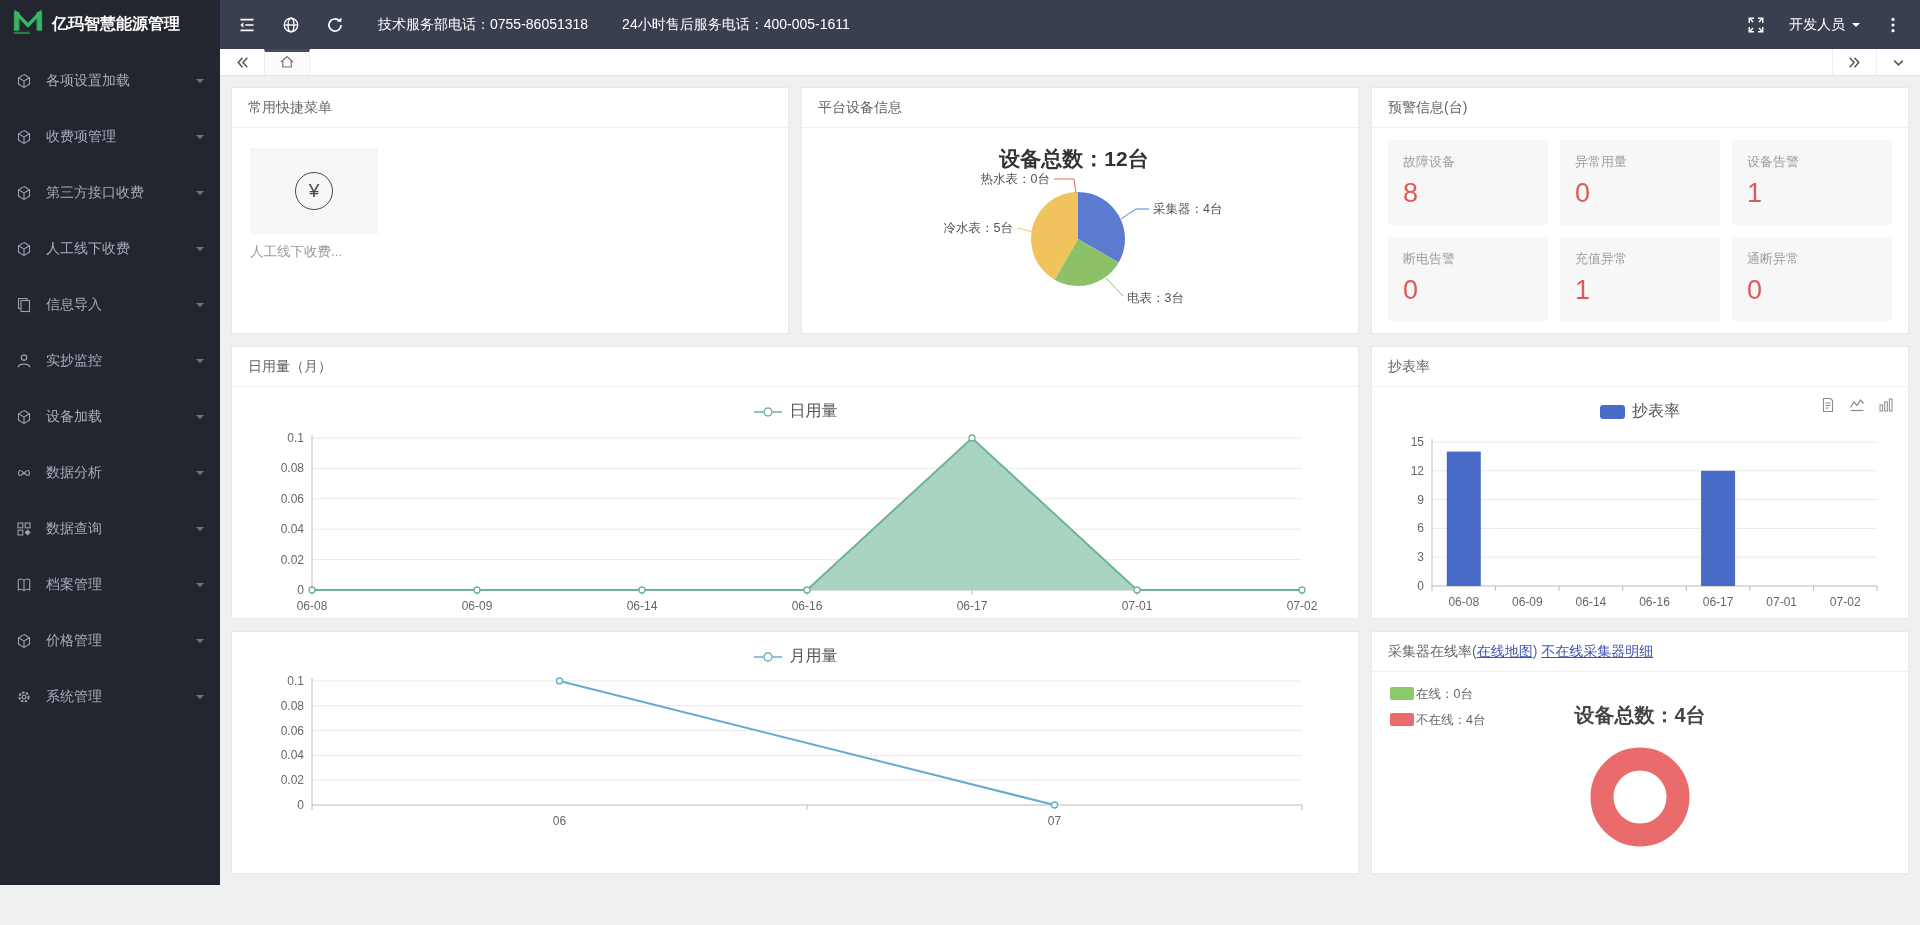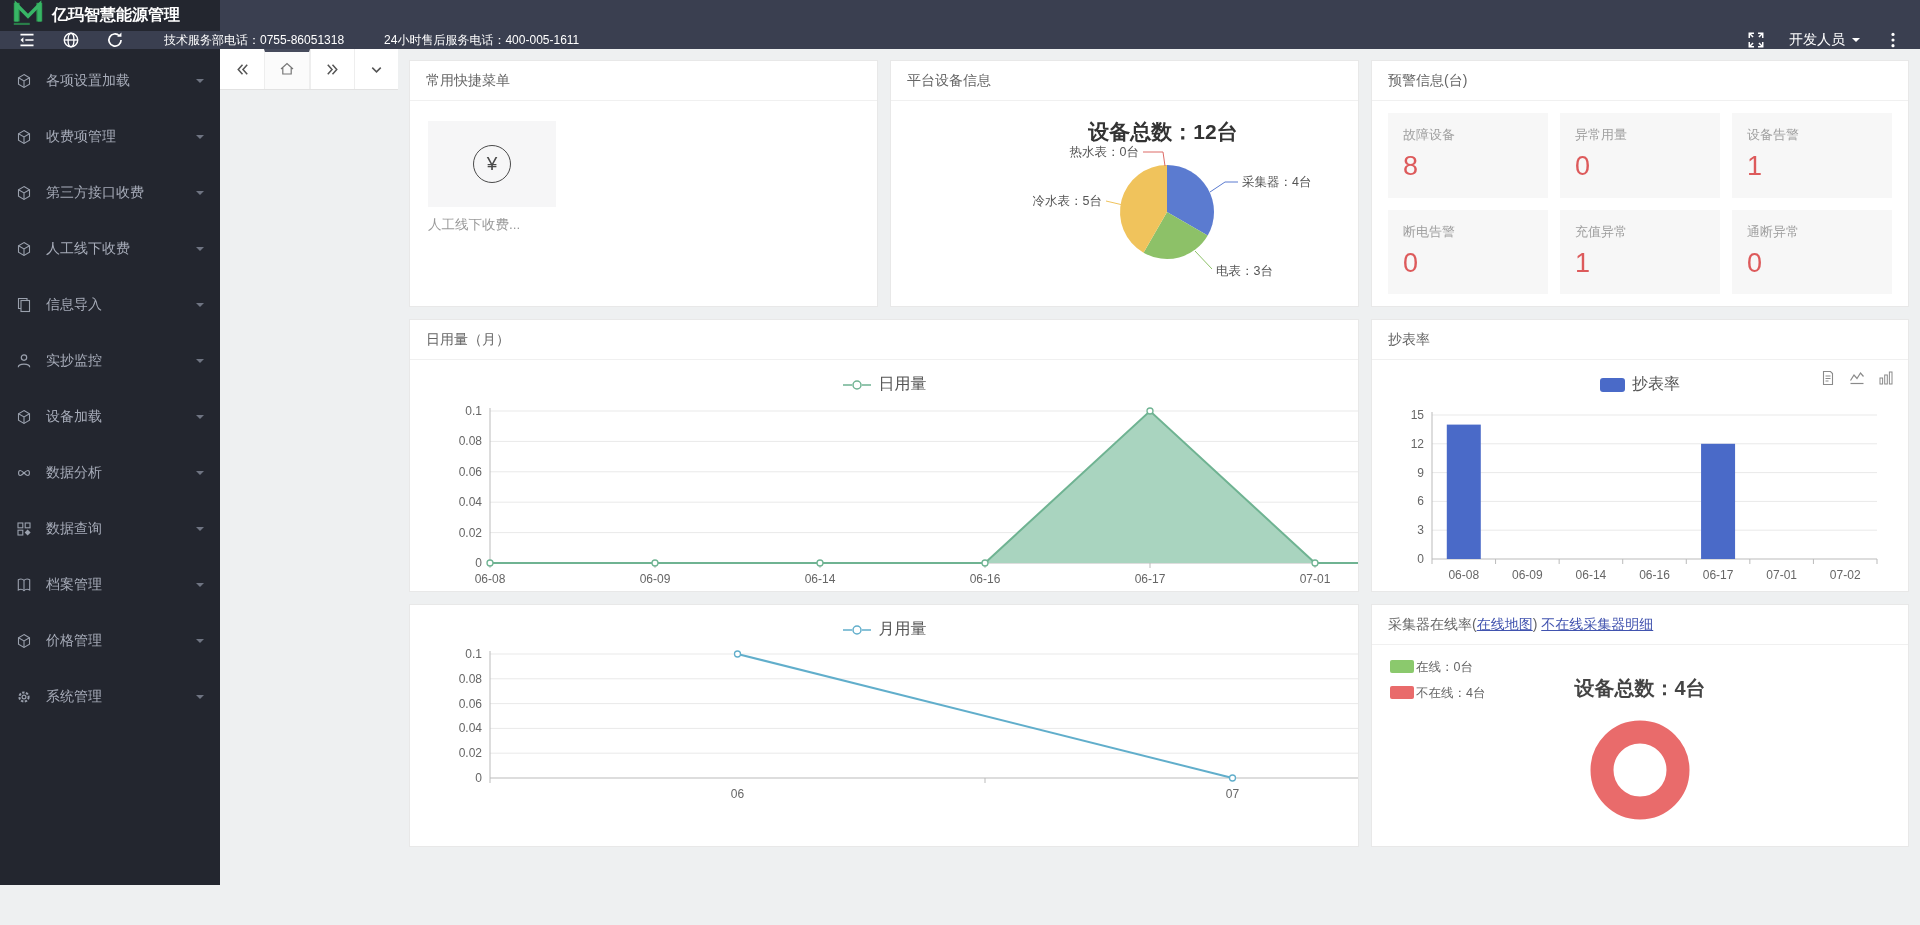--- a/index.html
+++ b/index.html
@@ -1,39 +1,39 @@
 <!DOCTYPE html>
 <html><head>
 <meta charset="utf-8">
 <style>
   * { margin:0; padding:0; box-sizing:border-box; }
   html,body { width:1920px; height:925px; overflow:hidden; font-family:"Liberation Sans","DejaVu Sans",sans-serif; background:#eef0f1; }
   svg text { font-family:inherit; }
 
   
-  .topbar { height:49px; display:flex; background:#3a3f50; color:#fff;flex-direction:column; }
+  .topbar { height:49px; display:flex; background:#3a3f50; color:#fff; }
   .brand { width:220px; background:#23262f; display:flex; align-items:center; padding:0 12px; gap:8px; flex:none; }
   .brand-title { font-size:16px; font-weight:bold; color:#fff; white-space:nowrap; }
   .topbar-main { flex:1; display:flex; align-items:center; padding:0 18px; gap:26px; }
   .tb-icon { width:18px; height:18px; color:#ffffff; cursor:pointer; }
   .tb-icon svg { width:100%; height:100%; display:block; }
-  .tb-phone { font-size:12px; color:#fff; white-space:nowrap; margin-left:14px; }
+  .tb-phone { font-size:14px; color:#fff; white-space:nowrap; margin-left:8px; }
   .tb-right { margin-left:auto; display:flex; align-items:center; gap:24px; }
   .tb-user { display:flex; align-items:center; gap:7px; font-size:14px; cursor:pointer; }
   .caret { width:0; height:0; border:4.5px solid transparent; border-top-color:#fff; margin-top:4px; }
 
   
   .main { display:flex; height:836px; }
   .sidebar { width:220px; background:#23262f; flex:none; padding-top:4px; }
   .side-item { height:56px; display:flex; align-items:center; padding:0 16px; cursor:pointer; }
   .side-icon { width:16px; height:16px; color:#9aa0ad; flex:none; }
   .side-icon svg { width:100%; height:100%; display:block; }
   .side-label { flex:1; margin-left:14px; font-size:14px; color:#a6abb8; }
   .side-caret { width:0; height:0; border:4px solid transparent; border-top-color:#6f7482; margin-top:4px; }
-  .content { flex:1; display:flex; }
+  .content { flex:1; display:flex; flex-direction:column; }
 
   
   .tabbar { height:41px; background:#fff; border-bottom:1px solid #e2e2e2; display:flex; align-items:stretch; }
   .tab-ctrl { width:44px; display:flex; align-items:center; justify-content:center; color:#555; cursor:pointer; }
   .tab-ctrl svg { width:17px; height:17px; }
   .tab-home { width:46px; background:#fbfbfb; border-left:1px solid #eee; border-right:1px solid #eee; border-top:3px solid #464b5c; display:flex; align-items:center; justify-content:center; color:#777; cursor:pointer; }
   .tab-home svg { width:18px; height:18px; }
   .tab-spacer { flex:1; }
   .tab-ctrl.bordered { border-left:1px solid #eee; }
 

